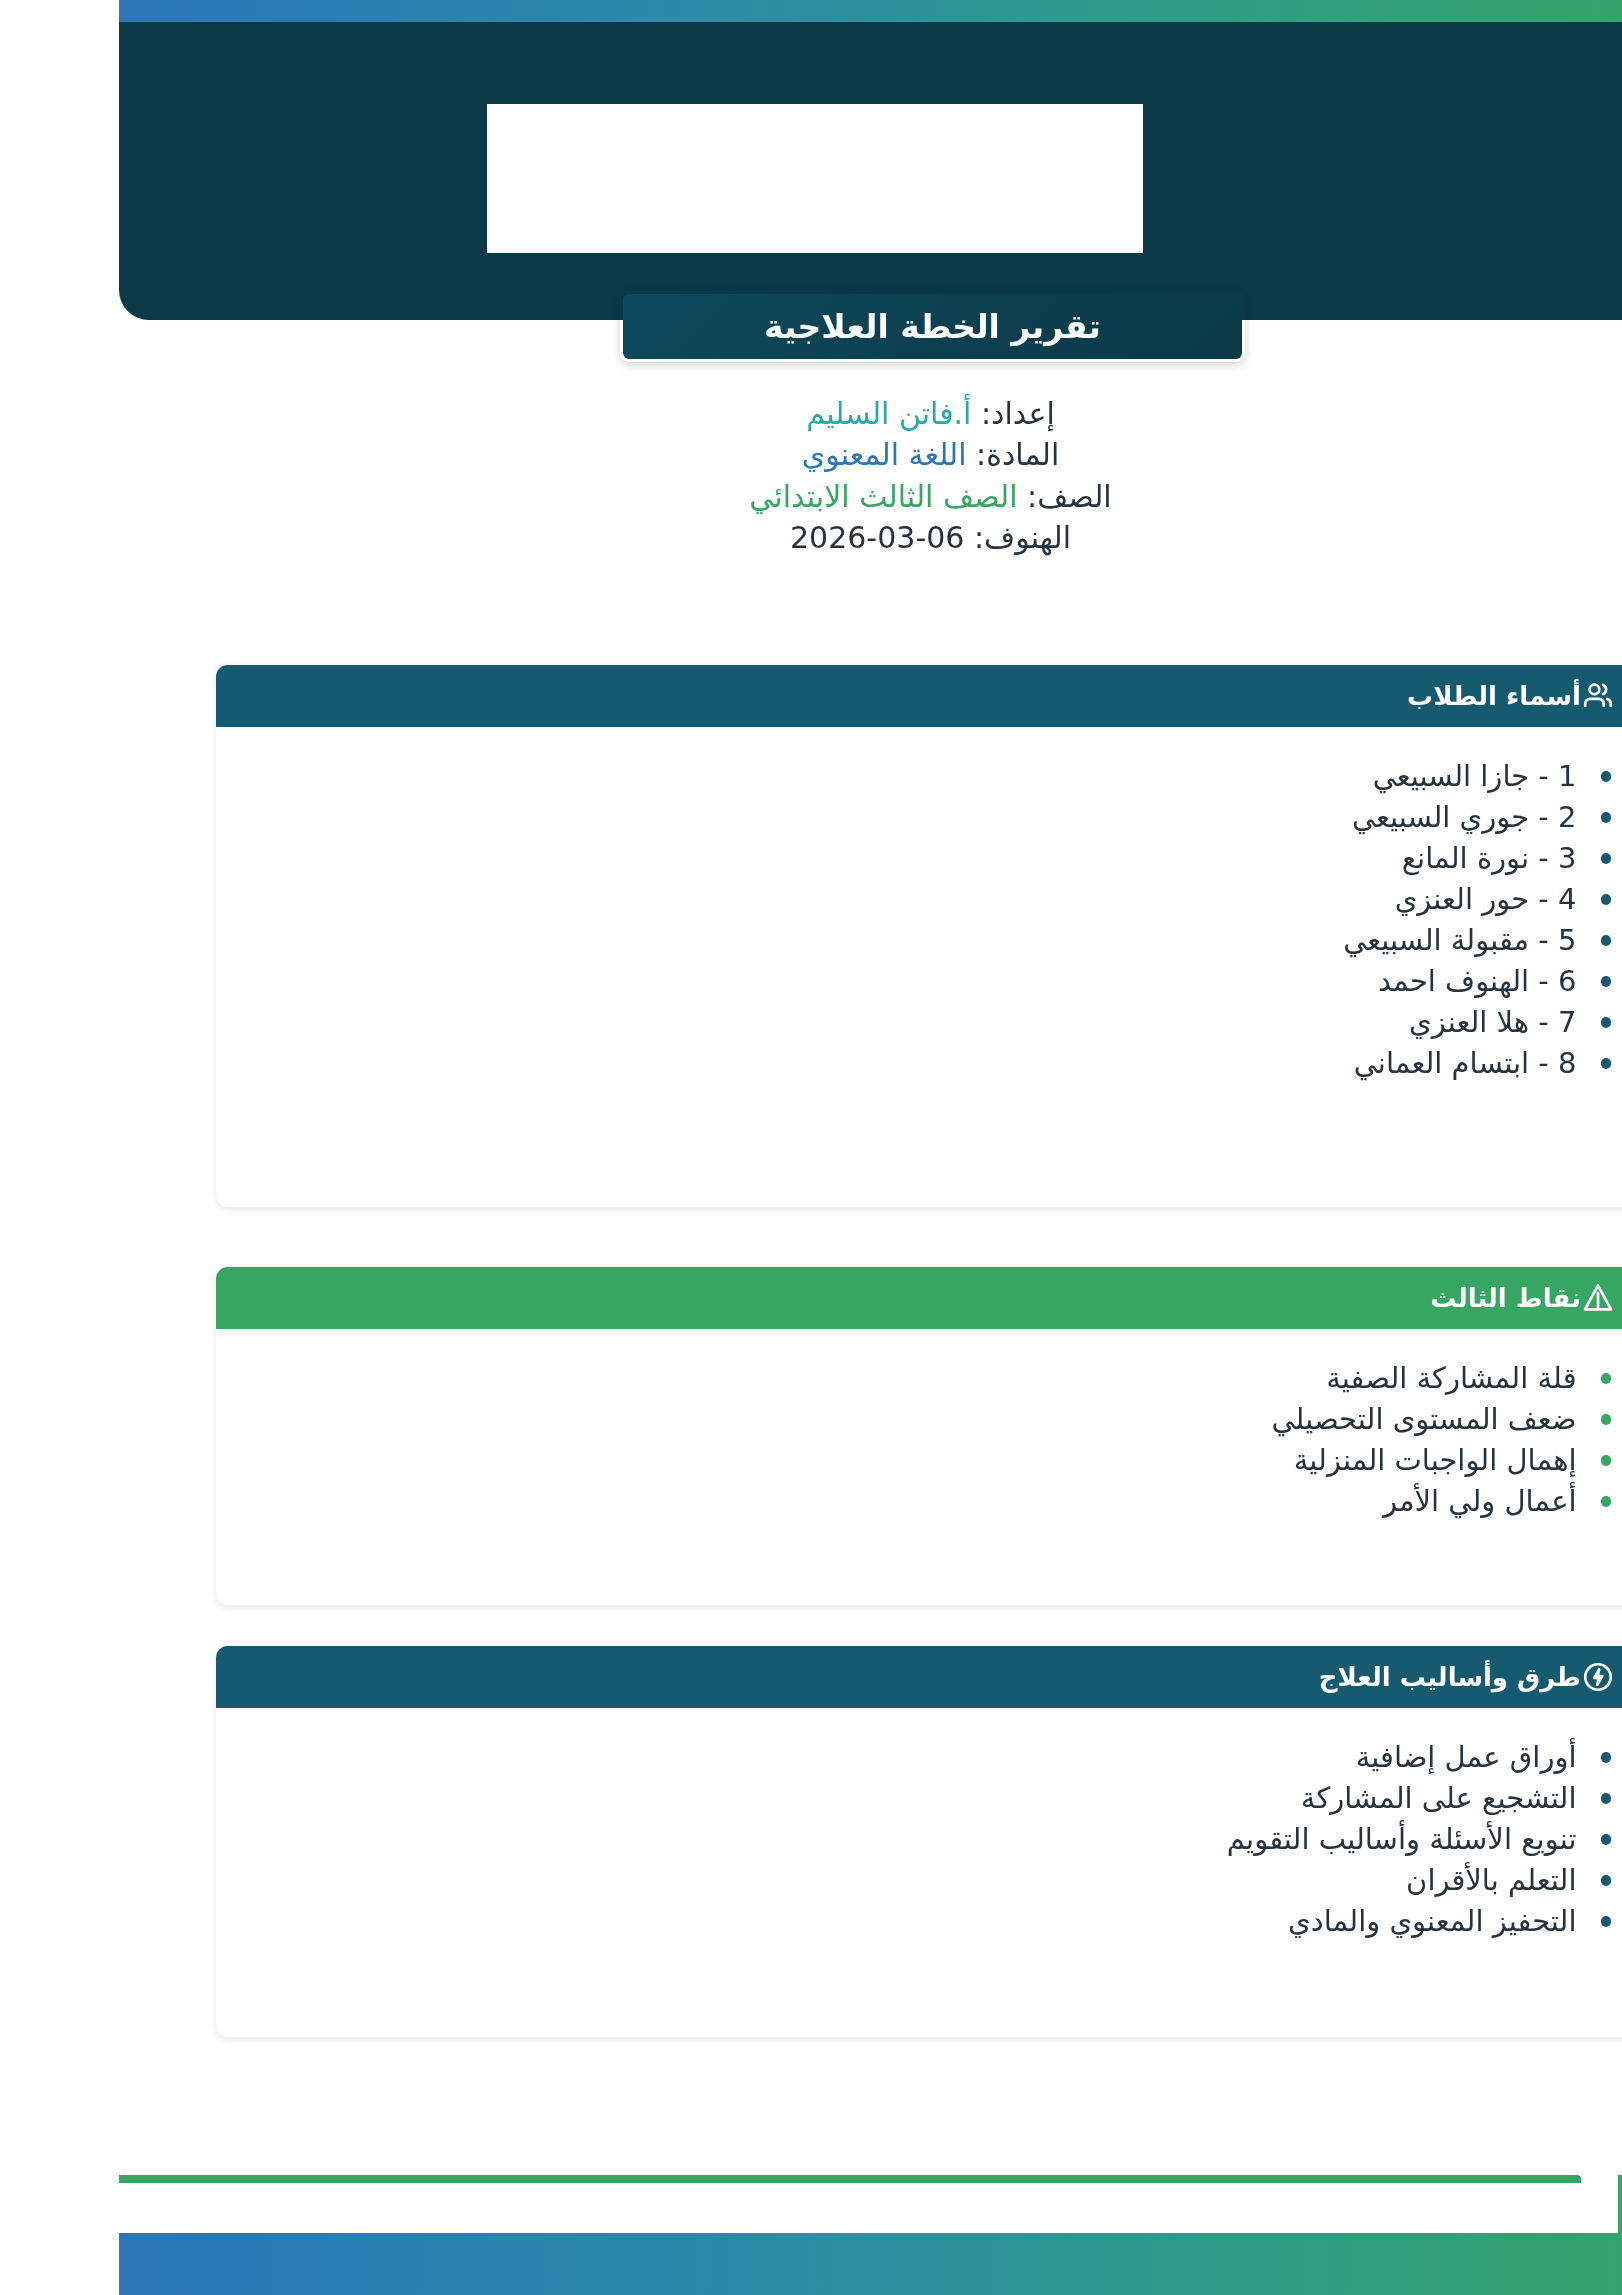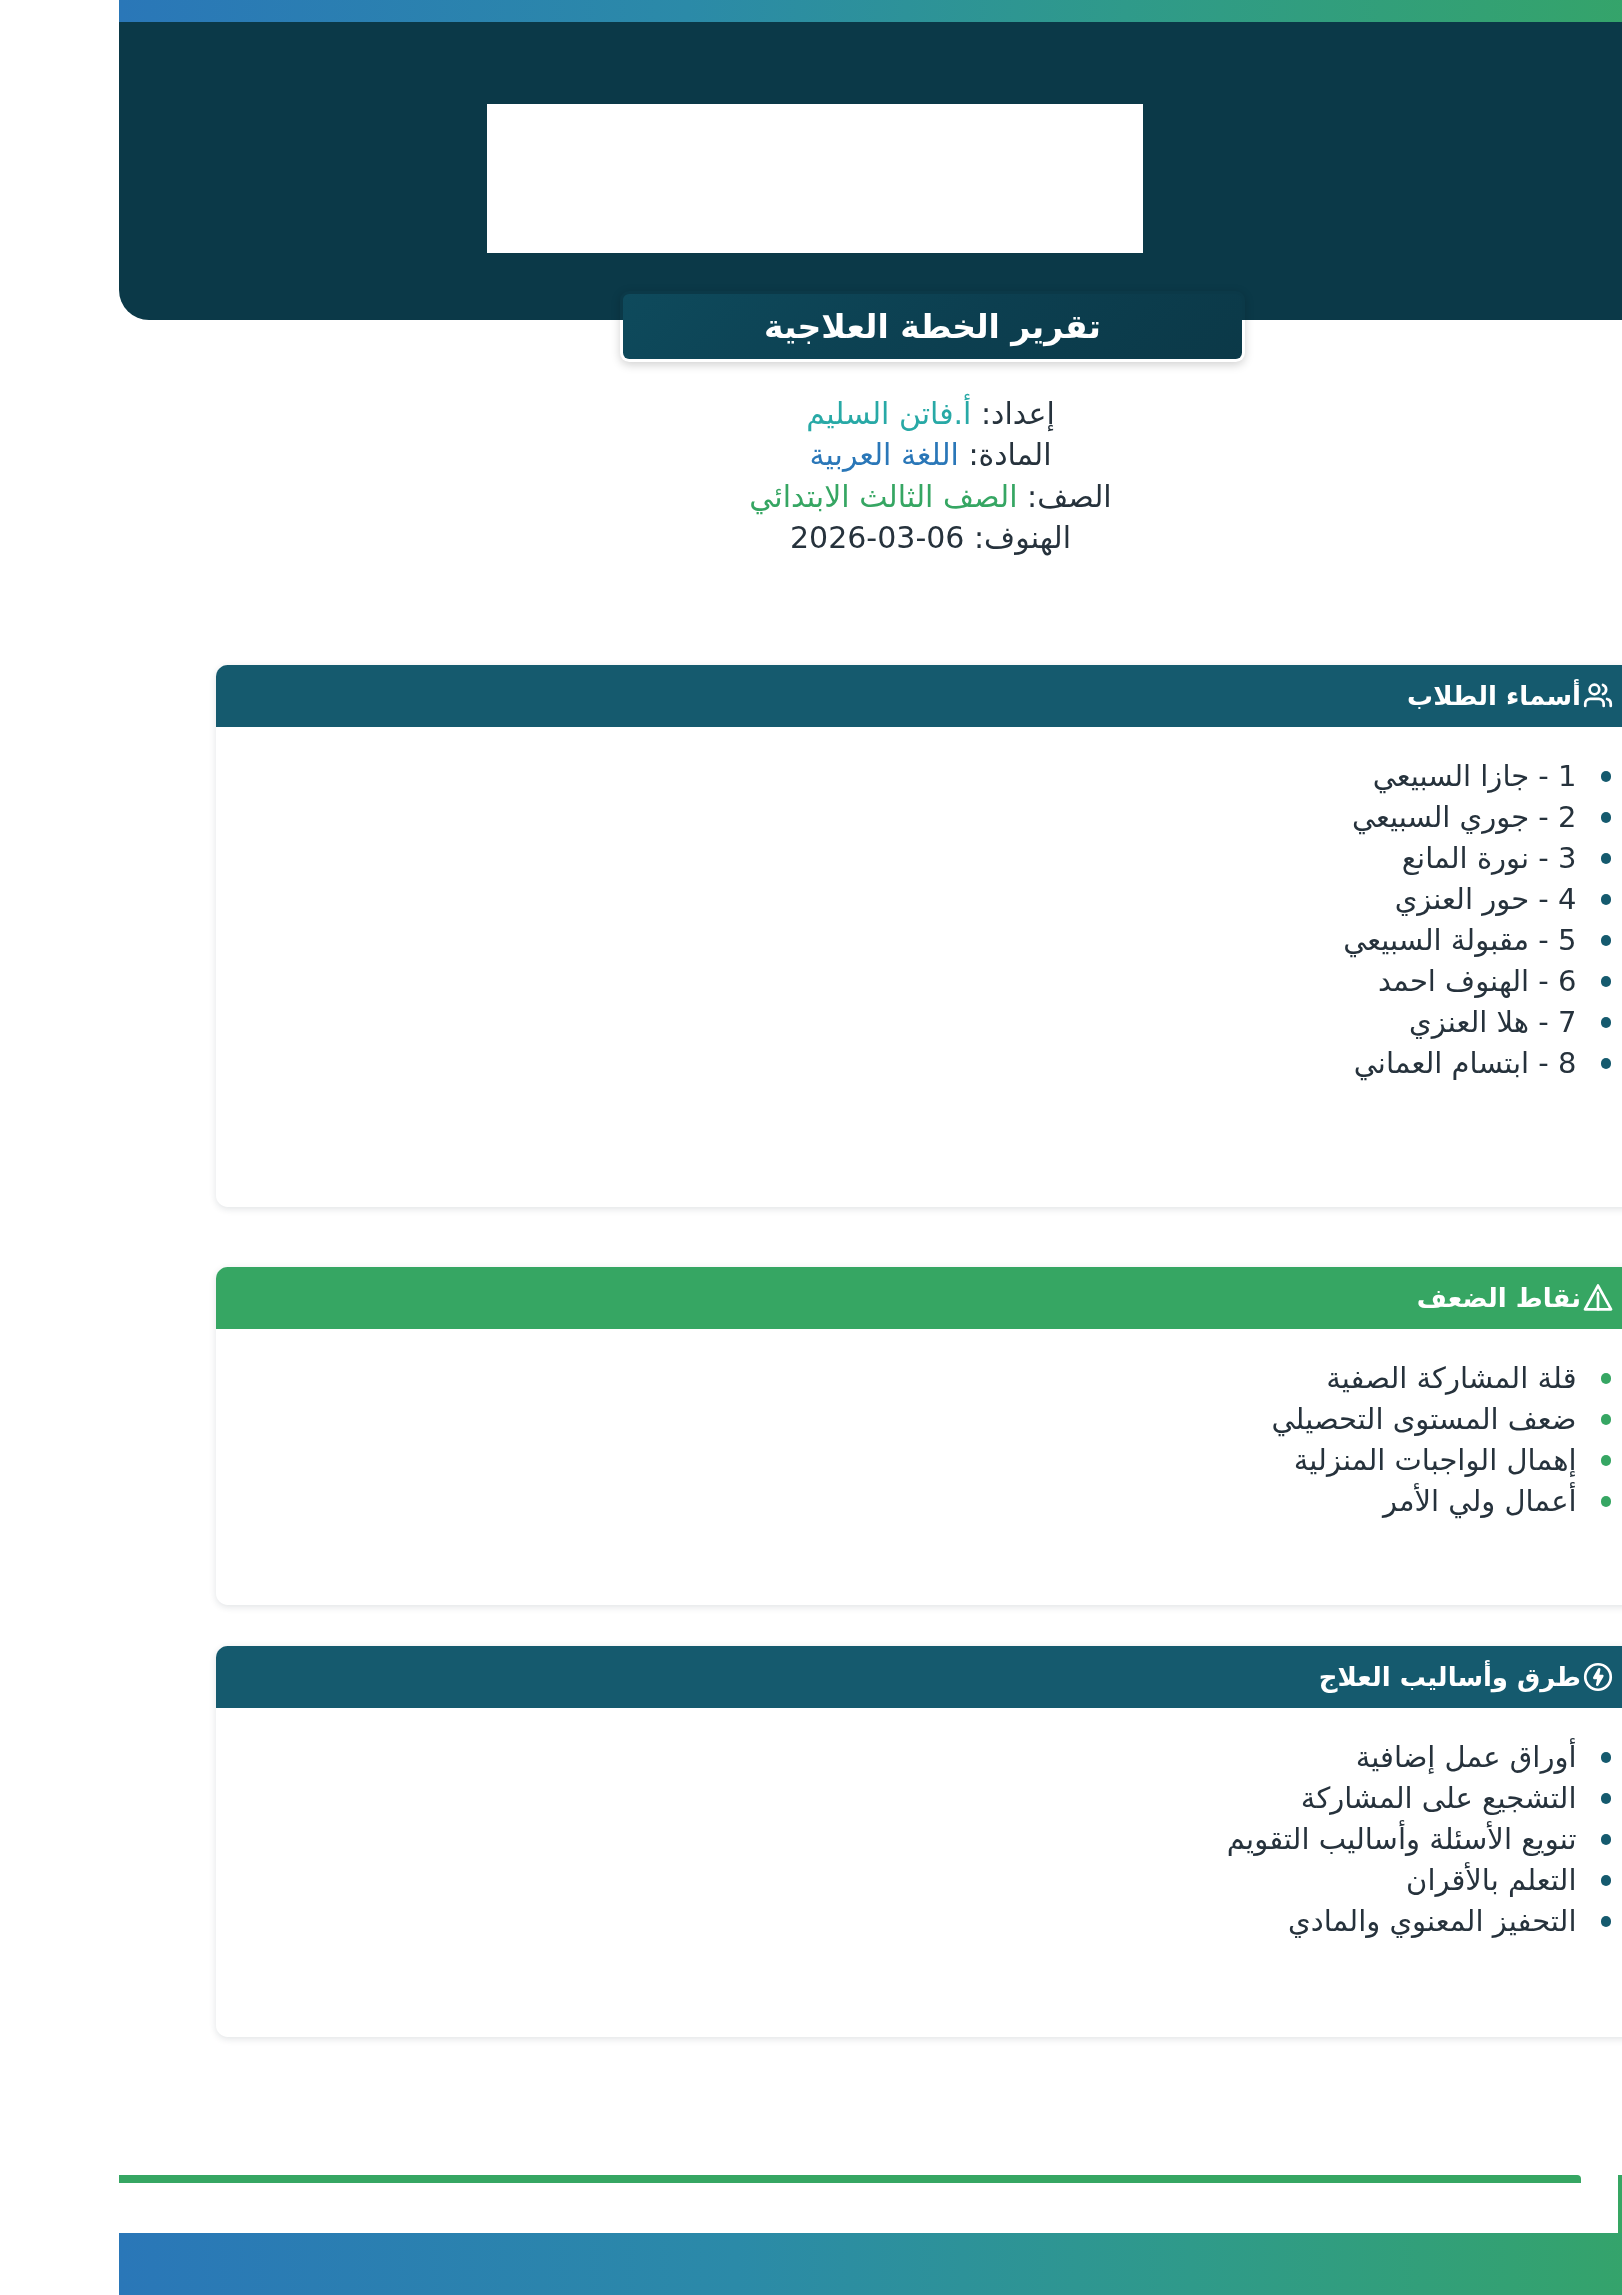--- a/index.html
+++ b/index.html
@@ -217,21 +217,21 @@
     <span class="title-badge-text">تقرير الخطة العلاجية</span>
   </div>
 
   <div class="meta">
     <div class="meta-line">
       <span>إعداد:</span>
       <span class="v-teacher">أ.فاتن السليم</span>
     </div>
     <div class="meta-line">
       <span>المادة:</span>
-      <span class="v-subject">اللغة العربية</span>
+      <span class="v-subject">اللغة المعنوي</span>
     </div>
     <div class="meta-line">
       <span>الصف:</span>
       <span class="v-grade">الصف  الثالث الابتدائي</span>
     </div>
     <div class="meta-line">
       <span>الهنوف:</span>
       <span class="v-date">06-03-2026</span>
     </div>
   </div>
@@ -283,21 +283,21 @@
       </ul>
     </div>
   </div>
 
   <div class="card" style="top:1267px; height:338px;">
     <div class="card-head head-green">
       <svg class="head-icon" viewBox="0 0 24 24" fill="none" stroke="#ffffff" stroke-width="1.9" stroke-linecap="round" stroke-linejoin="round">
         <path d="M12 3.2 21.2 20H2.8L12 3.2z"></path>
         <line x1="12" y1="8.6" x2="12" y2="20"></line>
       </svg>
-      <span class="card-head-title">نقاط الضعف</span>
+      <span class="card-head-title">نقاط الثالث</span>
     </div>
     <div class="card-body">
       <ul class="bullet-list">
         <li class="bullet-row">
           <span class="dot dot-green"></span>
           <span>قلة المشاركة الصفية</span>
         </li>
         <li class="bullet-row">
           <span class="dot dot-green"></span>
           <span>ضعف المستوى التحصيلي</span>

